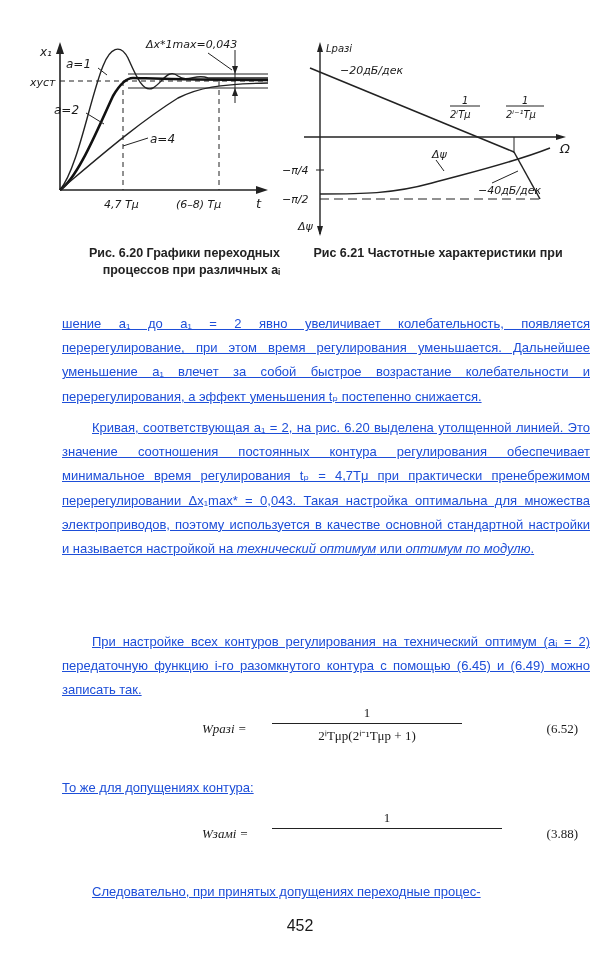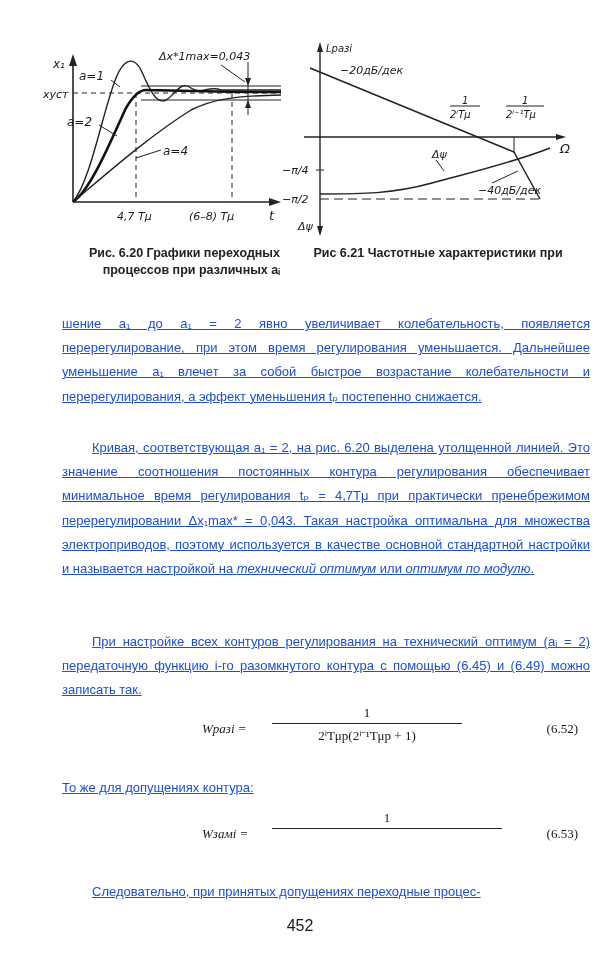--- a/index.html
+++ b/index.html
@@ -17,21 +17,21 @@
   .eq .lhs { position: absolute; top: 16px; font-style: italic; }
   .eq .frac { position: absolute; top: 0; text-align: center; }
   .eq .num { display: block; border-bottom: 1px solid #222; padding-bottom: 2px; }
   .eq .den { display: block; padding-top: 2px; }
   .eq .tag { position: absolute; right: 12px; top: 16px; }
   .pagenum { position: absolute; top: 917px; left: 0; width: 600px; text-align: center; font-size: 16px; }
 </style>
 </head>
 <body>
 
-<div class="fig" style="left:28px; top:40px;margin-left:13px;">
+<div class="fig" style="left:28px; top:28px;">
   <svg width="250" height="210" viewBox="0 0 250 210">
 
     <line x1="32" y1="162" x2="32" y2="20" stroke="#222" stroke-width="1.6"></line>
     <polygon points="28,26 32,14 36,26" fill="#222"></polygon>
     <line x1="32" y1="162" x2="232" y2="162" stroke="#222" stroke-width="1.6"></line>
     <polygon points="228,158 240,162 228,166" fill="#222"></polygon>
 
     <line x1="32" y1="53" x2="240" y2="53" stroke="#222" stroke-width="1" stroke-dasharray="5,4"></line>
 
     <line x1="100" y1="46" x2="240" y2="46" stroke="#222" stroke-width="1"></line>
@@ -113,21 +113,21 @@
   </svg>
 </div>
 <div class="caption" style="left:288px; top:245px; width:300px;">
   <div>Рис  6.21  Частотные характеристики при</div>
 </div>
 
 <div class="para" style="top:312px;">
   <p>шение a₁ до a₁ = 2 явно увеличивает колебательность, появляется перерегулирование, при этом время регулирования уменьшается. Дальнейшее уменьшение a₁ влечет за собой быстрое возрастание колебательности и перерегулирования, а эффект уменьшения tₚ постепенно снижается.</p>
 </div>
 
-<div class="para" style="top:436px;">
+<div class="para" style="top:416px;">
   <p class="indent"><span>Кривая, соответствующая a₁ = 2, на рис. 6.20 выделена утолщенной линией. Это значение соотношения постоянных контура регулирования обеспечивает минимальное время регулирования tₚ = 4,7Tμ при практически пренебрежимом перерегулировании Δx₁max* = 0,043. Такая настройка оптимальна для множества электроприводов, поэтому используется в качестве основной стандартной настройки и называется настройкой на </span><i>технический оптимум</i><span> или </span><i>оптимум по модулю</i><span>.</span></p>
 </div>
 
 <div class="para" style="top:630px;">
   <p class="indent">При настройке всех контуров регулирования на технический оптимум (aᵢ = 2) передаточную функцию i-го разомкнутого контура с помощью (6.45) и (6.49) можно записать так.</p>
 </div>
 
 <div class="eq" style="top:705px;">
   <span class="lhs" style="left:140px;">Wразi =</span>
   <span class="frac" style="left:210px; width:190px;">
@@ -139,20 +139,20 @@
 
 <div class="para" style="top:776px;">
   <p>То же для допущениях контура:</p>
 </div>
 
 <div class="eq" style="top:810px;">
   <span class="lhs" style="left:140px;">Wзамi =</span>
   <span class="frac" style="left:210px; width:230px;">
     <span class="num">1</span>
   </span>
-  <span class="tag">(6.53)</span>
+  <span class="tag">(3.88)</span>
 </div>
 
 <div class="para" style="top:880px;">
   <p class="indent">Следовательно, при принятых допущениях переходные процес-</p>
 </div>
 
 <div class="pagenum">452</div>
 
 </body></html>

